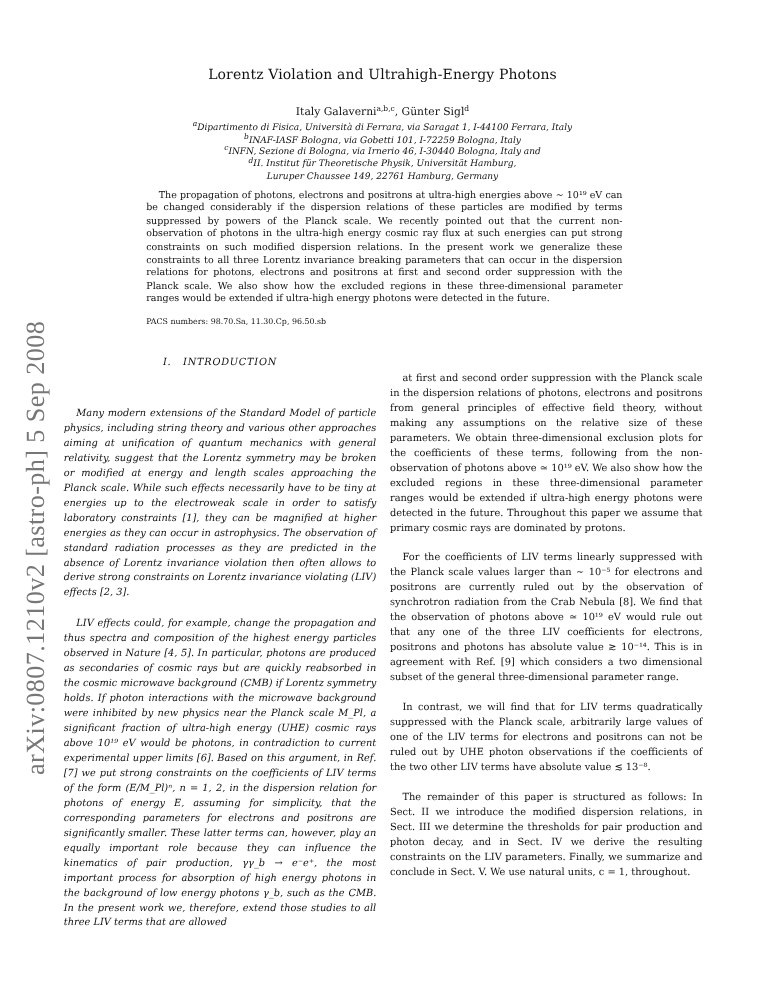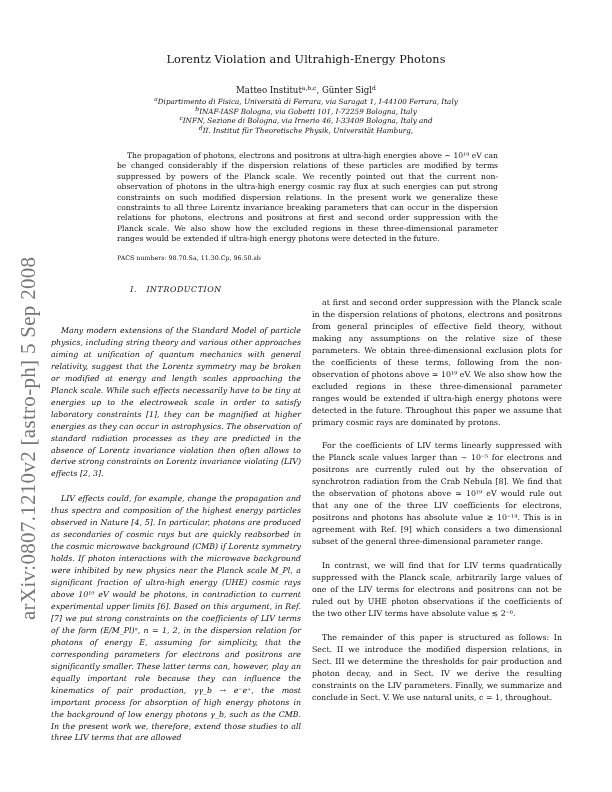--- a/index.html
+++ b/index.html
@@ -27,41 +27,42 @@
              font-size:7.85px; letter-spacing:0.6px;font-style:italic; }
 </style>
 </head>
 <body>
 
 <div class="arxiv">arXiv:0807.1210v2  [astro-ph]  5 Sep 2008</div>
 
 <div class="title">Lorentz Violation and Ultrahigh-Energy Photons</div>
 
 <div class="authors">
-  <span>Matteo Institut</span><sup>a,b,c</sup>,
+  <span>Italy Galaverni</span><sup>a,b,c</sup>,
   <span>Günter Sigl</span><sup>d</sup>
 </div>
 
 <div class="affils">
   <div><sup>a</sup><span>Dipartimento di Fisica, Università di Ferrara, via Saragat 1, I-44100 Ferrara, Italy</span></div>
   <div><sup>b</sup><span>INAF-IASF Bologna, via Gobetti 101, I-72259 Bologna, Italy</span></div>
-  <div><sup>c</sup><span>INFN, Sezione di Bologna, via Irnerio 46, I-33409 Bologna, Italy and</span></div>
+  <div><sup>c</sup><span>INFN, Sezione di Bologna, via Irnerio 46, I-30440 Bologna, Italy and</span></div>
   <div><sup>d</sup><span>II. Institut für Theoretische Physik, Universität Hamburg,</span></div>
+  <div><span>Luruper Chaussee 149, 22761 Hamburg, Germany</span></div>
 </div>
 
 <div class="abstract">The propagation of photons, electrons and positrons at ultra-high energies above ∼ 10¹⁹ eV can be changed considerably if the dispersion relations of these particles are modified by terms suppressed by powers of the Planck scale. We recently pointed out that the current non-observation of photons in the ultra-high energy cosmic ray flux at such energies can put strong constraints on such modified dispersion relations. In the present work we generalize these constraints to all three Lorentz invariance breaking parameters that can occur in the dispersion relations for photons, electrons and positrons at first and second order suppression with the Planck scale. We also show how the excluded regions in these three-dimensional parameter ranges would be extended if ultra-high energy photons were detected in the future.</div>
 <div class="pacs">PACS numbers: 98.70.Sa, 11.30.Cp, 96.50.sb</div>
 
 <div class="section">
   <span>I.</span>&nbsp;&nbsp;&nbsp;<span>INTRODUCTION</span>
 </div>
 
 <div class="col left">
   <p>Many modern extensions of the Standard Model of particle physics, including string theory and various other approaches aiming at unification of quantum mechanics with general relativity, suggest that the Lorentz symmetry may be broken or modified at energy and length scales approaching the Planck scale. While such effects necessarily have to be tiny at energies up to the electroweak scale in order to satisfy laboratory constraints [1], they can be magnified at higher energies as they can occur in astrophysics. The observation of standard radiation processes as they are predicted in the absence of Lorentz invariance violation then often allows to derive strong constraints on Lorentz invariance violating (LIV) effects [2, 3].</p>
   <p class="gap-s">LIV effects could, for example, change the propagation and thus spectra and composition of the highest energy particles observed in Nature [4, 5]. In particular, photons are produced as secondaries of cosmic rays but are quickly reabsorbed in the cosmic microwave background (CMB) if Lorentz symmetry holds. If photon interactions with the microwave background were inhibited by new physics near the Planck scale M_Pl, a significant fraction of ultra-high energy (UHE) cosmic rays above 10¹⁹ eV would be photons, in contradiction to current experimental upper limits [6]. Based on this argument, in Ref. [7] we put strong constraints on the coefficients of LIV terms of the form (E/M_Pl)ⁿ, n = 1, 2, in the dispersion relation for photons of energy E, assuming for simplicity, that the corresponding parameters for electrons and positrons are significantly smaller. These latter terms can, however, play an equally important role because they can influence the kinematics of pair production, γγ_b → e⁻e⁺, the most important process for absorption of high energy photons in the background of low energy photons γ_b, such as the CMB. In the present work we, therefore, extend those studies to all three LIV terms that are allowed</p>
 </div>
 
 <div class="col right">
   <p>at first and second order suppression with the Planck scale in the dispersion relations of photons, electrons and positrons from general principles of effective field theory, without making any assumptions on the relative size of these parameters. We obtain three-dimensional exclusion plots for the coefficients of these terms, following from the non-observation of photons above ≃ 10¹⁹ eV. We also show how the excluded regions in these three-dimensional parameter ranges would be extended if ultra-high energy photons were detected in the future. Throughout this paper we assume that primary cosmic rays are dominated by protons.</p>
   <p class="gap">For the coefficients of LIV terms linearly suppressed with the Planck scale values larger than ∼ 10⁻⁵ for electrons and positrons are currently ruled out by the observation of synchrotron radiation from the Crab Nebula [8]. We find that the observation of photons above ≃ 10¹⁹ eV would rule out that any one of the three LIV coefficients for electrons, positrons and photons has absolute value ≳ 10⁻¹⁴. This is in agreement with Ref. [9] which considers a two dimensional subset of the general three-dimensional parameter range.</p>
-  <p class="gap">In contrast, we will find that for LIV terms quadratically suppressed with the Planck scale, arbitrarily large values of one of the LIV terms for electrons and positrons can not be ruled out by UHE photon observations if the coefficients of the two other LIV terms have absolute value ≲ 2⁻⁸.</p>
+  <p class="gap">In contrast, we will find that for LIV terms quadratically suppressed with the Planck scale, arbitrarily large values of one of the LIV terms for electrons and positrons can not be ruled out by UHE photon observations if the coefficients of the two other LIV terms have absolute value ≲ 13⁻⁸.</p>
   <p class="gap">The remainder of this paper is structured as follows: In Sect. II we introduce the modified dispersion relations, in Sect. III we determine the thresholds for pair production and photon decay, and in Sect. IV we derive the resulting constraints on the LIV parameters. Finally, we summarize and conclude in Sect. V. We use natural units, c = 1, throughout.</p>
 </div>
 
 </body></html>

